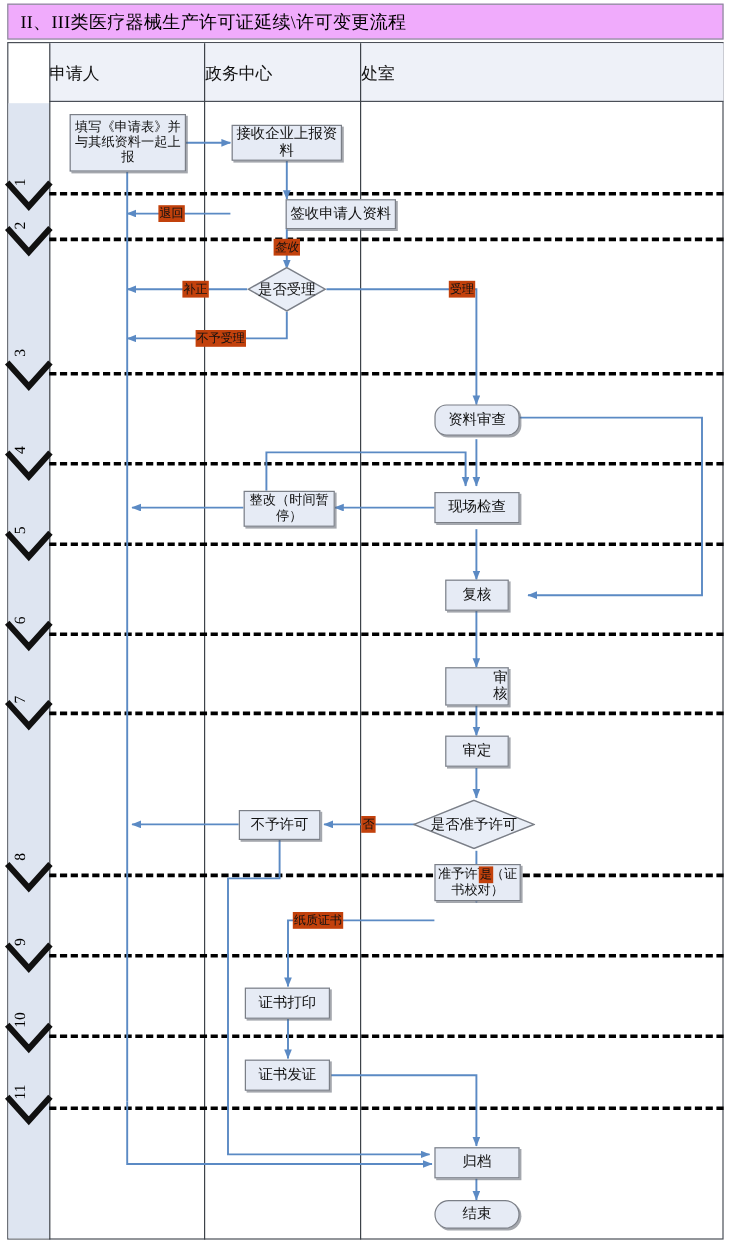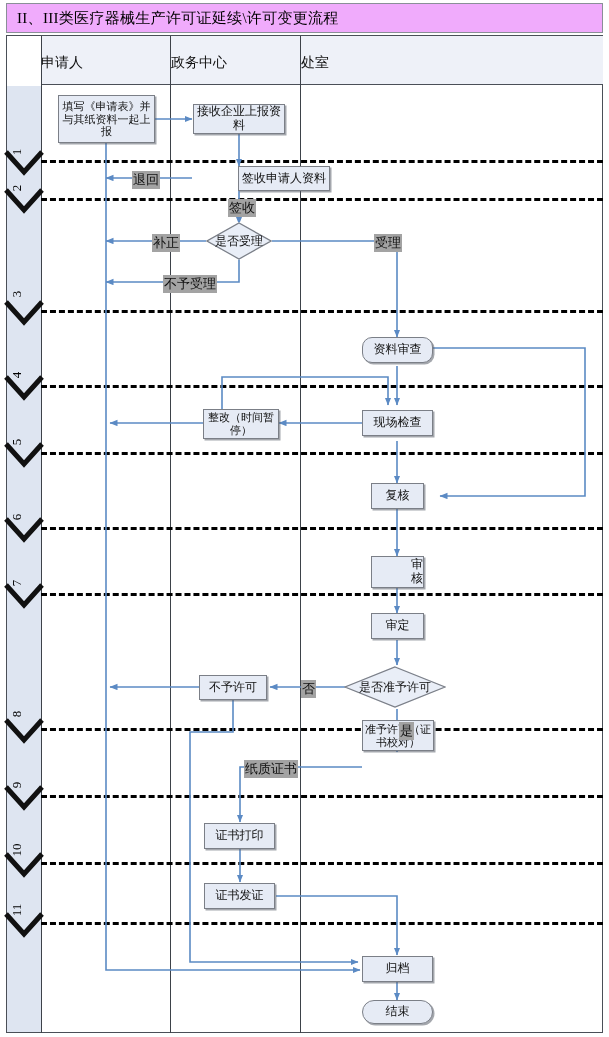--- a/index.html
+++ b/index.html
@@ -46,21 +46,21 @@
   .diamond .dshape{position:absolute;left:0;top:0;width:100%;height:100%;
     background:#e9eef7;
     clip-path:polygon(50% 0,100% 50%,50% 100%,0 50%);}
   .diamond .dtext{position:absolute;left:0;top:0;width:100%;height:100%;
     display:flex;align-items:center;justify-content:center;font-size:12px;color:#111;}
 
   
   svg.links{position:absolute;left:0;top:0;width:609px;height:1037px;
     pointer-events:none;}
 
-  .elabel{position:absolute;font-size:13px;color:#111;background:#a3a3a3;
+  .elabel{position:absolute;font-size:10px;color:#111;background:#c2410c;
     padding:0 1px;white-space:nowrap;}
 </style>
 </head>
 <body>
 
 <div id="root">
 
   <div class="title-bar">
     <div class="title-text">II、III类医疗器械生产许可证延续\许可变更流程</div>
   </div>
@@ -219,21 +219,21 @@
 
   <div class="node" style="left:204px;top:823px;width:71px;height:26px;">证书打印</div>
 
   <div class="node" style="left:204px;top:883px;width:71px;height:26px;">证书发证</div>
 
   <div class="node" style="left:362px;top:956px;width:71px;height:26px;">归档</div>
 
   <div class="node term" style="left:362px;top:1000px;width:71px;height:24px;">结束</div>
 
   <div class="elabel" style="left:132px;top:171px;">退回</div>
-  <div class="elabel" style="left:228px;top:199px;">签收</div>
+  <div class="elabel" style="left:228px;top:199px;font-style:italic;">签收</div>
   <div class="elabel" style="left:152px;top:234px;">补正</div>
   <div class="elabel" style="left:374px;top:234px;">受理</div>
   <div class="elabel" style="left:163px;top:275px;">不予受理</div>
   <div class="elabel" style="left:301px;top:680px;">否</div>
   <div class="elabel" style="left:399px;top:722px;">是</div>
   <div class="elabel" style="left:244px;top:760px;">纸质证书</div>
 
 </div>
 
 </body></html>

